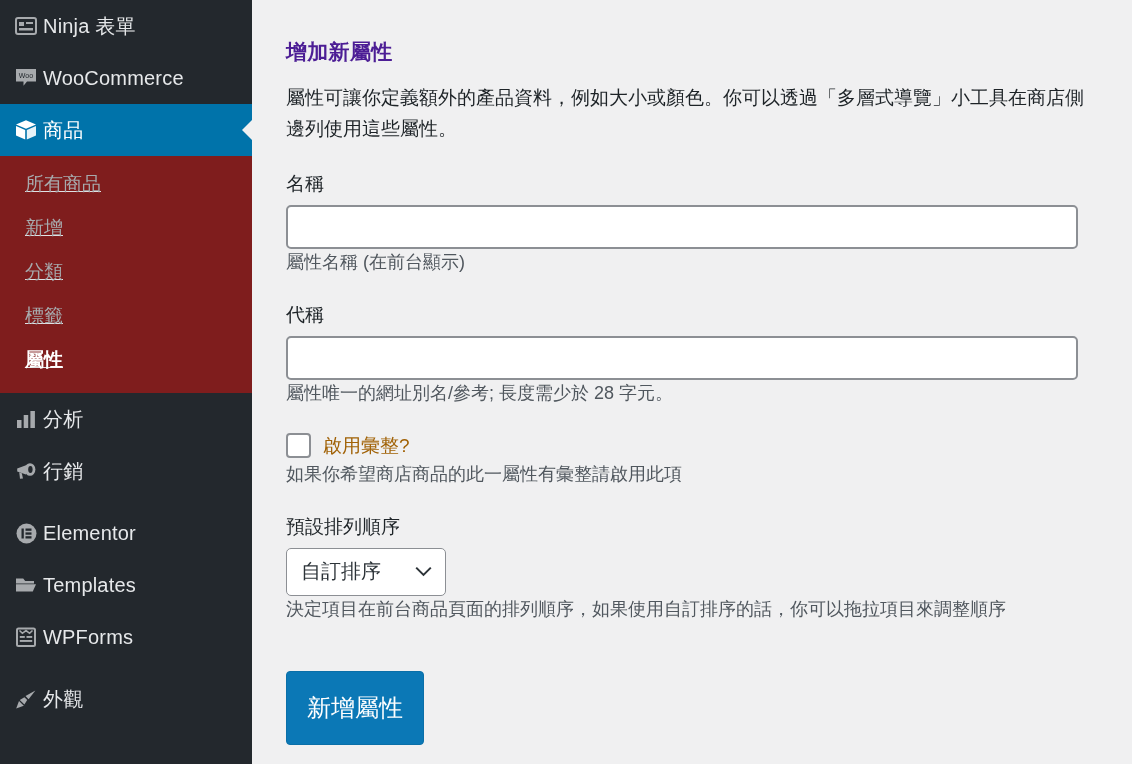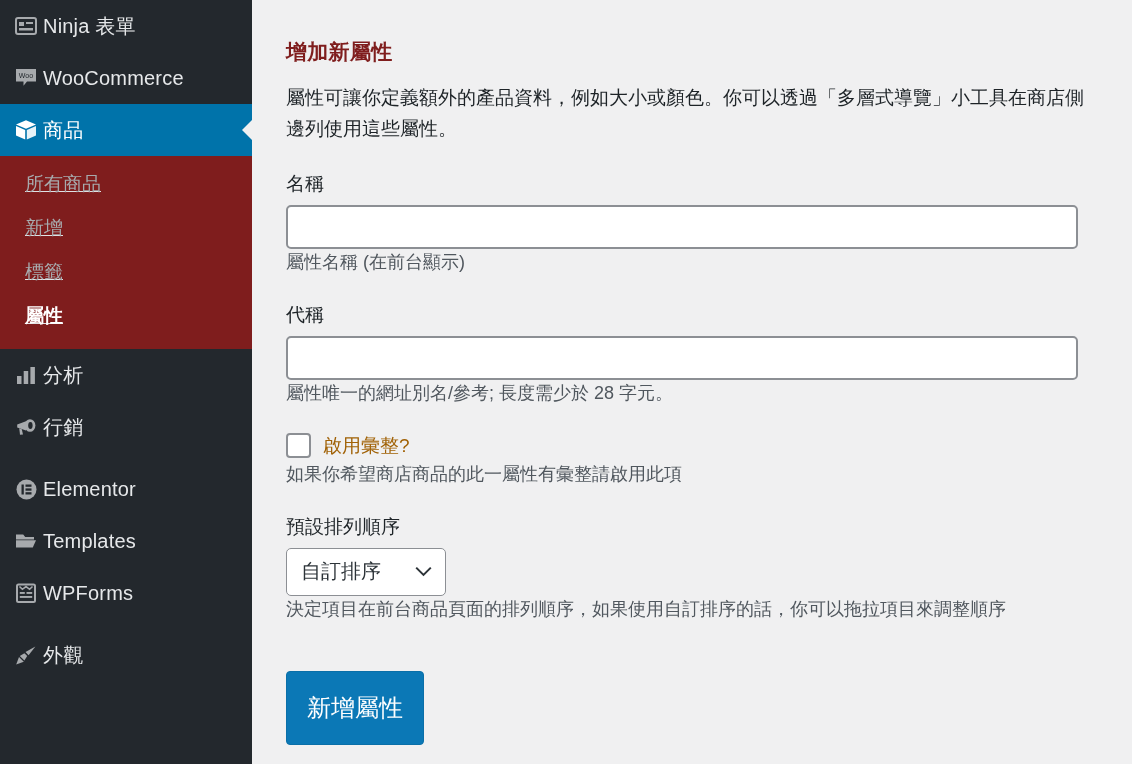--- a/index.html
+++ b/index.html
@@ -82,21 +82,21 @@
     flex: 1 1 auto;
     background: #f0f0f1;
     padding: 38px 36px 0 34px;
     overflow: hidden;
     color: #1d2327;
   }
   .page-title {
     font-size: 21px;
     font-weight: bold;
     margin: 0 0 17px 0;
-    color: #7f1d1d;
+    color: #4c1d95;
     letter-spacing: .3px;
   }
   .page-desc {
     font-size: 19px;
     line-height: 1.63;
     margin: 0 0 26px 0;
     max-width: 818px;
     color: #1d2327;
   }
   .field-label {
@@ -221,20 +221,21 @@
           <path d="M2 8.1l9.2 3.9v9.6L2 17.5z" fill="#ffffff"></path>
           <path d="M22 8.1l-9.2 3.9v9.6L22 17.5z" fill="#e6f2f8"></path>
         </svg>
       </span>
       <span class="mi-label">商品</span>
     </div>
 
     <div class="submenu">
       <div class="submenu-item">所有商品</div>
       <div class="submenu-item">新增</div>
+      <div class="submenu-item">分類</div>
       <div class="submenu-item">標籤</div>
       <div class="submenu-item current">屬性</div>
     </div>
 
     <div class="menu-item">
       <span class="mi-icon">
         <svg width="22" height="22" viewBox="0 0 22 22">
           <rect x="2" y="12" width="4.5" height="8" fill="#a7aaad"></rect>
           <rect x="8.7" y="7" width="4.5" height="13" fill="#a7aaad"></rect>
           <rect x="15.4" y="3" width="4.5" height="17" fill="#a7aaad"></rect>

